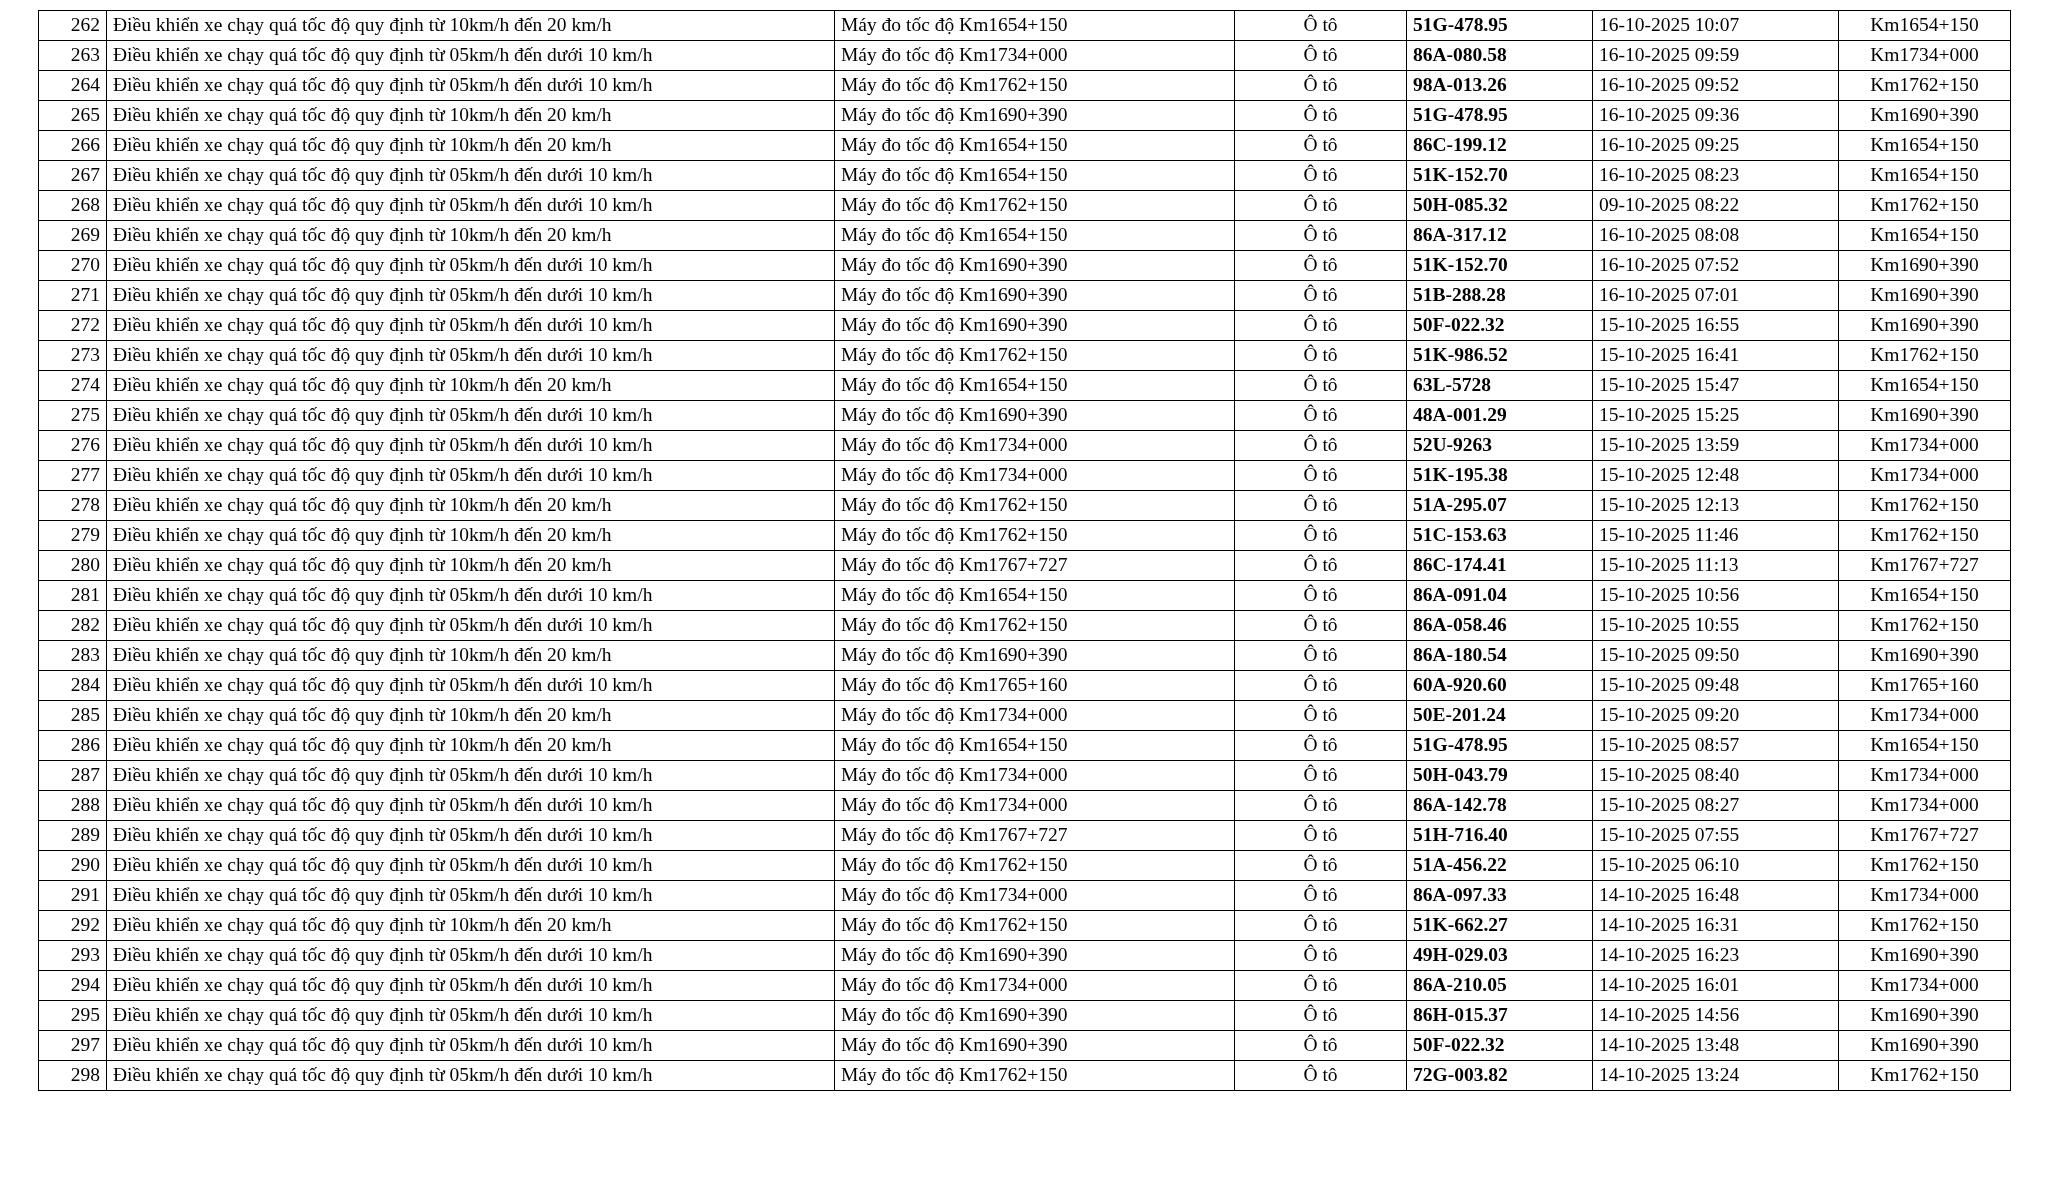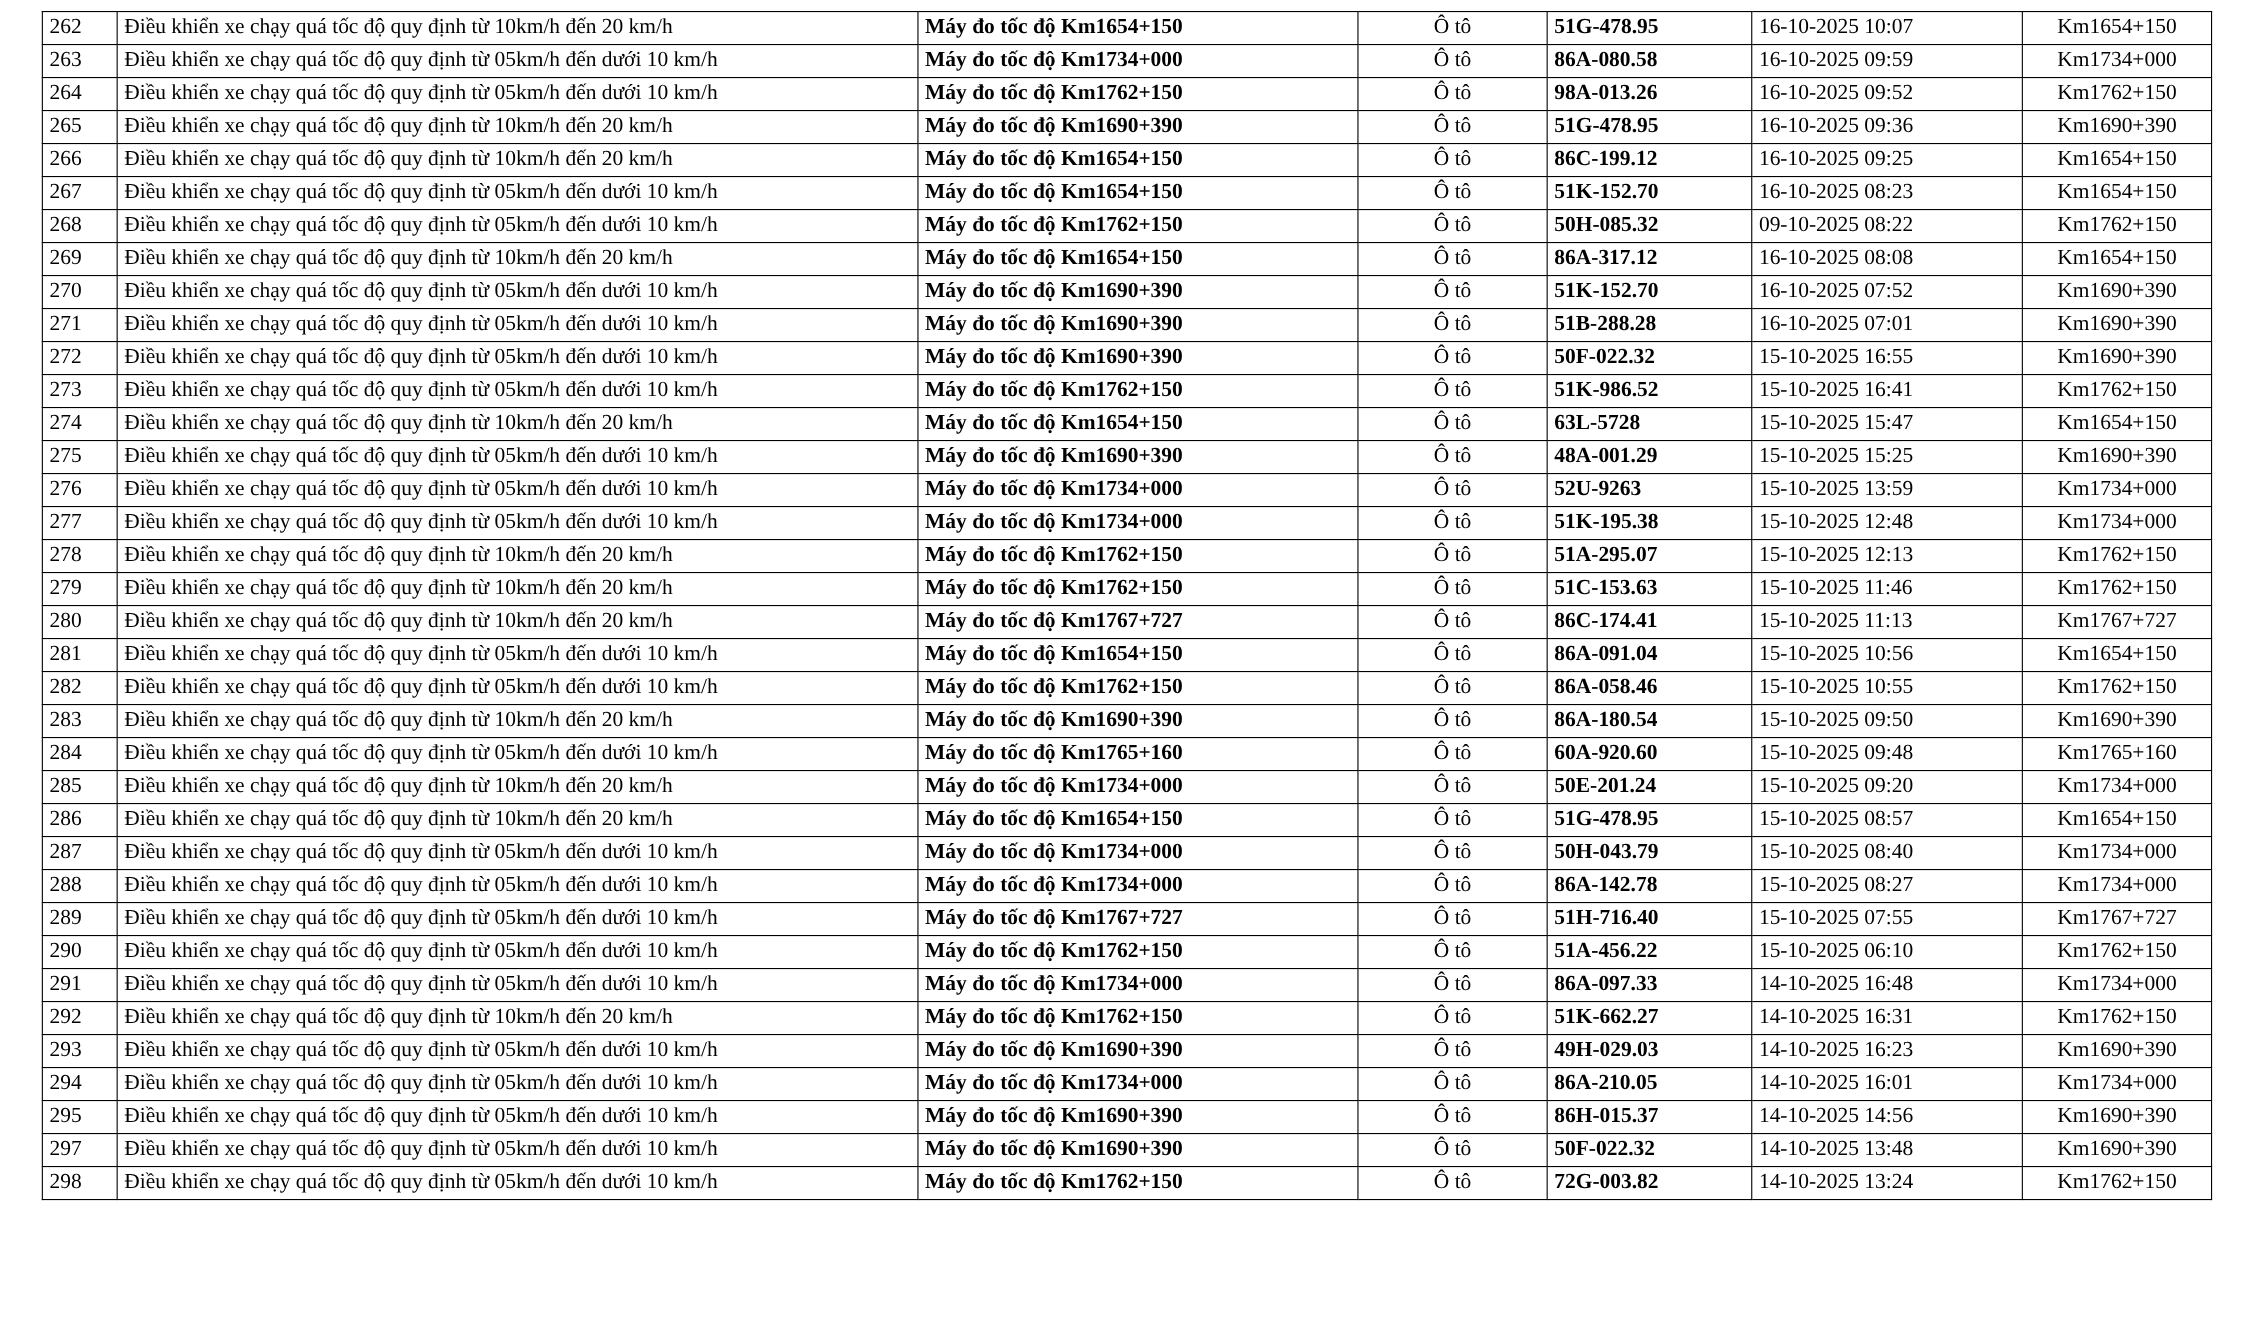--- a/index.html
+++ b/index.html
@@ -35,23 +35,23 @@
     vertical-align: middle;
   }
   col.c-stt    { width: 68px; }
   col.c-hanhvi { width: 728px; }
   col.c-thietbi{ width: 400px; }
   col.c-loai   { width: 172px; }
   col.c-bienso { width: 186px; }
   col.c-thoigian{ width: 246px; }
   col.c-vitri  { width: 172px; }
 
-  td.stt      { text-align: left; margin-top: 29px; }
+  td.stt      { text-align: right; margin-top: 29px; }
   td.hanhvi   { text-align: left; padding-left: 14px; margin-top: 28px; }
-  td.thietbi  { text-align: left; padding-left: 10px; font-weight: bold; }
+  td.thietbi  { text-align: left; padding-left: 10px; }
   td.loai     { text-align: center; margin-top: 31px; }
   td.bienso   { text-align: left; padding-left: 12px; font-weight: bold; }
   td.thoigian { text-align: left; padding-left: 10px; }
   td.vitri    { text-align: center; }
 </style>
 </head>
 <body>
 
 <div class="sheet">
   <table class="violations">

